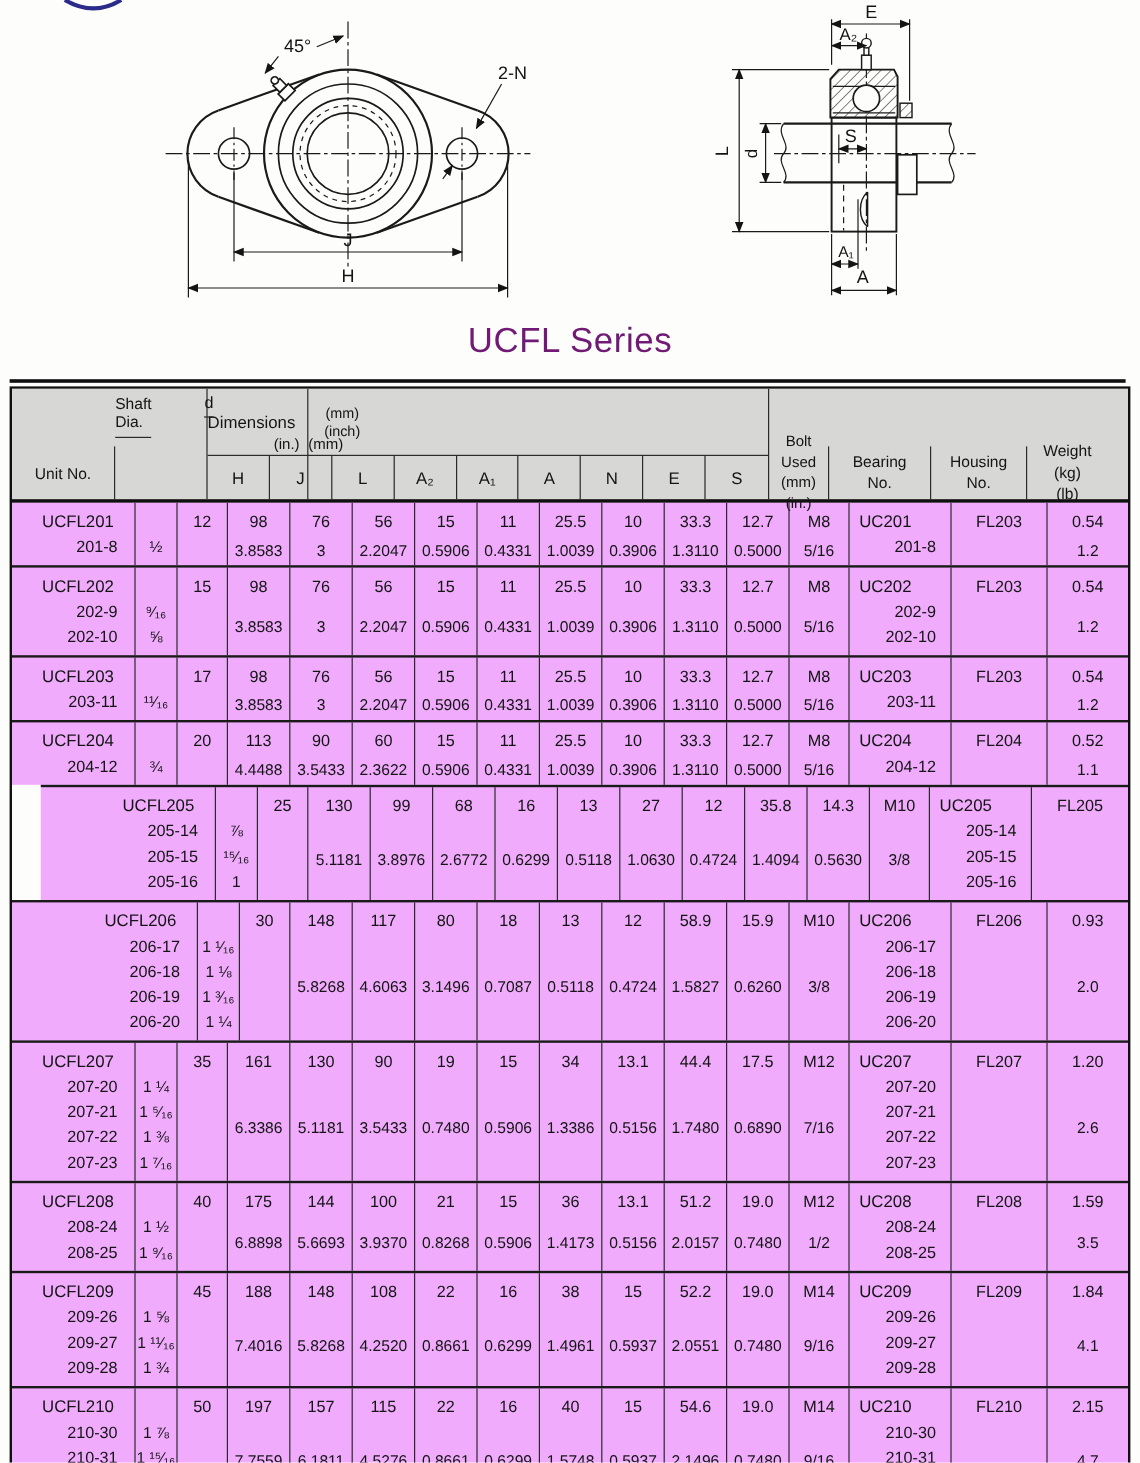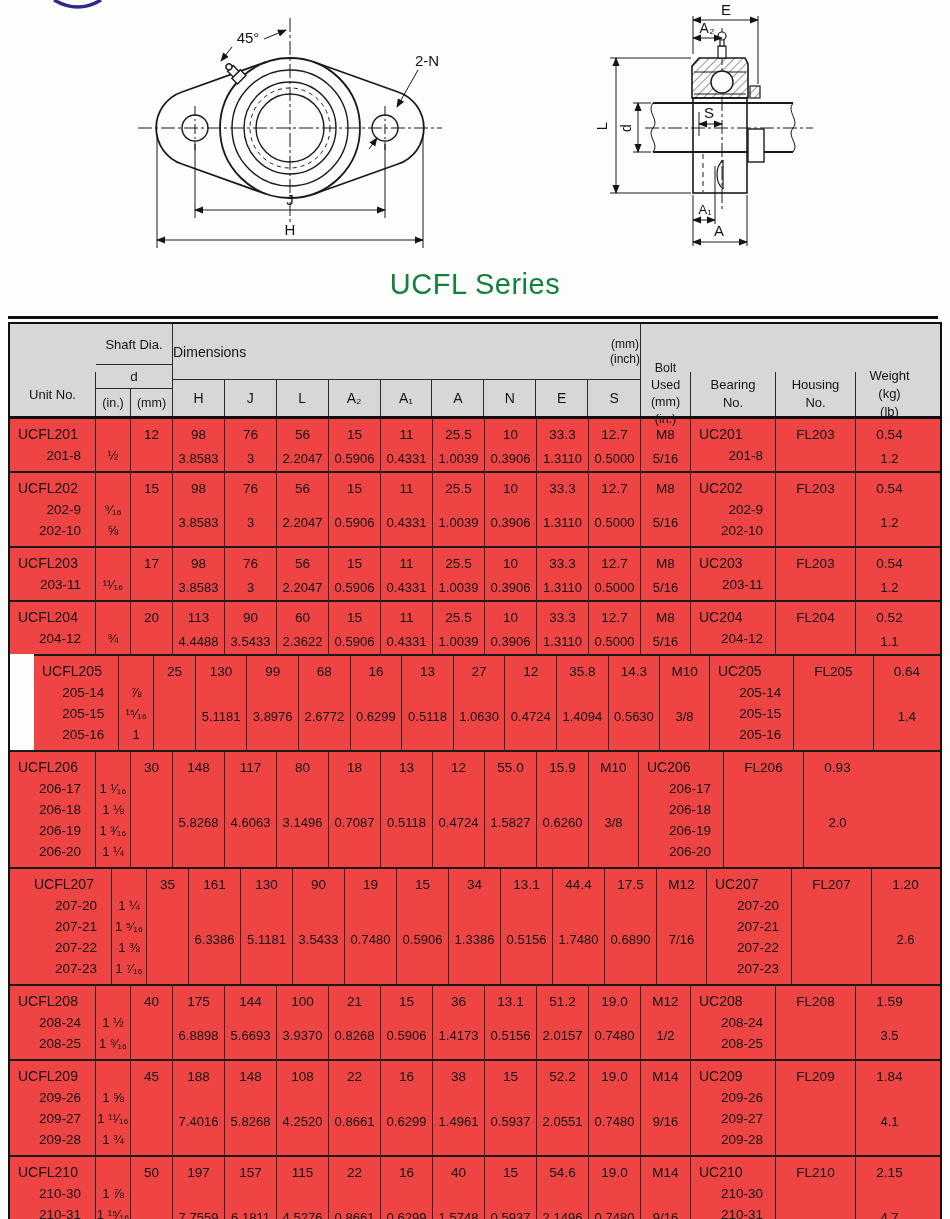--- a/index.html
+++ b/index.html
@@ -2,48 +2,48 @@
 <html><head>
 <meta charset="utf-8">
 <style>
   html,body{margin:0;padding:0;background:#fdfdfc;}
   body{width:950px;font-family:"Liberation Sans",sans-serif;color:#141414;}
   .sheet{position:relative;width:950px;height:1219px;overflow:hidden;background:#fdfdfc;}
   svg text{font-family:"Liberation Sans",sans-serif;fill:#141414;}
   .logo-arc{position:absolute;left:0;top:0;}
   .draw-left{position:absolute;left:120px;top:2px;}
   .draw-right{position:absolute;left:595px;top:2px;}
-  .title{position:absolute;left:0;top:268px;width:100%;text-align:center;font-size:29px;letter-spacing:0.5px;color:#15803d;}
+  .title{position:absolute;left:0;top:268px;width:100%;text-align:center;font-size:29px;letter-spacing:0.5px;color:#701a75;}
   
   .dtable{position:absolute;left:8px;top:316px;width:930px;}
   .rule{border-top:3px solid #101010;height:3px;}
   .tgrid{border:2px solid #101010;width:930px;}
   .thead{display:flex;height:92px;background:#d7d7d5;border-bottom:3px solid #101010;}
   .c{box-sizing:border-box;border-right:1.5px solid #2a2a2a;}
   .c:last-child{border-right:none;}
   .hc{display:flex;flex-direction:column;align-items:center;justify-content:center;font-size:13px;text-align:center;margin-top:48px;}
   .w-unit{width:86px}.w-in{width:35px}.w-mm{width:42px}.w-dim{width:52px}
   .w-bolt{width:50px}.w-bearing{width:85px}.w-housing{width:80px}.w-weight{width:67px}
-  .shaft-group{width:77px;display:flex;flex-direction:column;}
+  .shaft-group{width:77px;display:flex;flex-direction:row;gap:44px;}
   .shaft-top{height:40px;border-bottom:1.5px solid #2a2a2a;display:flex;align-items:center;justify-content:center;font-size:13px;}
   .shaft-d{height:23px;border-bottom:1.5px solid #2a2a2a;display:flex;align-items:center;justify-content:center;font-size:13.5px;}
   .shaft-units{flex:1;display:flex;}
   .u{display:flex;align-items:center;justify-content:center;font-size:12.5px;}
   .u-in{width:35px;border-right:1.5px solid #2a2a2a;box-sizing:border-box;}
   .u-mm{flex:1;}
   .dims-group{width:468px;display:flex;flex-direction:column;}
-  .dims-top{height:55px;border-bottom:1.5px solid #2a2a2a;display:flex;align-items:center;justify-content:space-between;gap:8px;font-size:14px;}
+  .dims-top{height:55px;border-bottom:1.5px solid #2a2a2a;display:flex;align-items:center;justify-content:flex-start;gap:24px;font-size:14px;}
   .units-col{font-size:12px;line-height:15px;text-align:center;}
   .dims-cols{flex:1;display:flex;}
   .dim-h{width:52px;box-sizing:border-box;border-right:1.5px solid #2a2a2a;display:flex;align-items:center;justify-content:center;font-size:14px;}
   .dim-h:last-child{border-right:none;}
   .hline{line-height:18px;}
   .hline-sm{line-height:17px;font-size:12.5px;}
   
-  .trow{display:flex;background:#ef4444;border-top:2px solid #1a1a1a;}
+  .trow{display:flex;background:#f0abfc;border-top:2px solid #1a1a1a;justify-content:flex-end;}
   .trow:first-child{border-top:none;}
   .lines{display:flex;flex-direction:column;padding-top:5px;}
   .ln{height:21px;line-height:21px;font-size:13.5px;white-space:nowrap;}
   .first{text-align:left;padding-left:8px;font-size:14px;}
   .sub{text-align:right;padding-right:12px;}
   .w-unit .sub{padding-right:14px;}
   .ctr{text-align:center;padding:0;font-size:13px;}
   .two{display:flex;flex-direction:column;padding-top:5px;}
   .top{height:21px;line-height:21px;text-align:center;font-size:13.5px;}
   .rest{flex:1;display:flex;align-items:center;justify-content:center;font-size:13px;}
@@ -555,24 +555,20 @@
             </div>
             <div class="c lines w-bearing">
               <div class="ln first">UC205</div>
               <div class="ln sub">205-14</div>
               <div class="ln sub">205-15</div>
               <div class="ln sub">205-16</div>
             </div>
             <div class="c two w-housing">
               <div class="top">FL205</div>
             </div>
-            <div class="c two w-weight">
-              <div class="top">0.64</div>
-              <div class="rest">1.4</div>
-            </div>
           </div>
           <div class="trow" style="height: 115px;">
             <div class="c lines w-unit">
               <div class="ln first">UCFL206</div>
               <div class="ln sub">206-17</div>
               <div class="ln sub">206-18</div>
               <div class="ln sub">206-19</div>
               <div class="ln sub">206-20</div>
             </div>
             <div class="c lines w-in">
@@ -603,21 +599,21 @@
             </div>
             <div class="c two w-dim">
               <div class="top">13</div>
               <div class="rest">0.5118</div>
             </div>
             <div class="c two w-dim">
               <div class="top">12</div>
               <div class="rest">0.4724</div>
             </div>
             <div class="c two w-dim">
-              <div class="top">55.0</div>
+              <div class="top">58.9</div>
               <div class="rest">1.5827</div>
             </div>
             <div class="c two w-dim">
               <div class="top">15.9</div>
               <div class="rest">0.6260</div>
             </div>
             <div class="c two w-bolt">
               <div class="top">M10</div>
               <div class="rest">3/8</div>
             </div>

